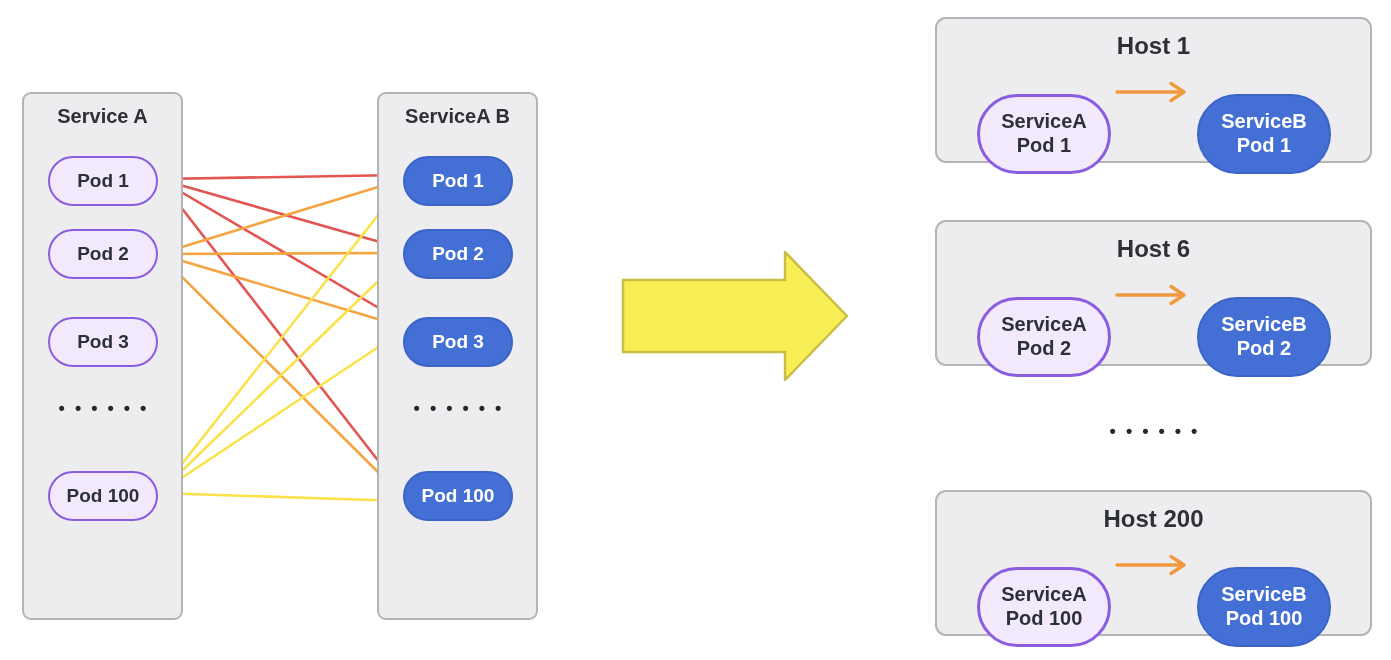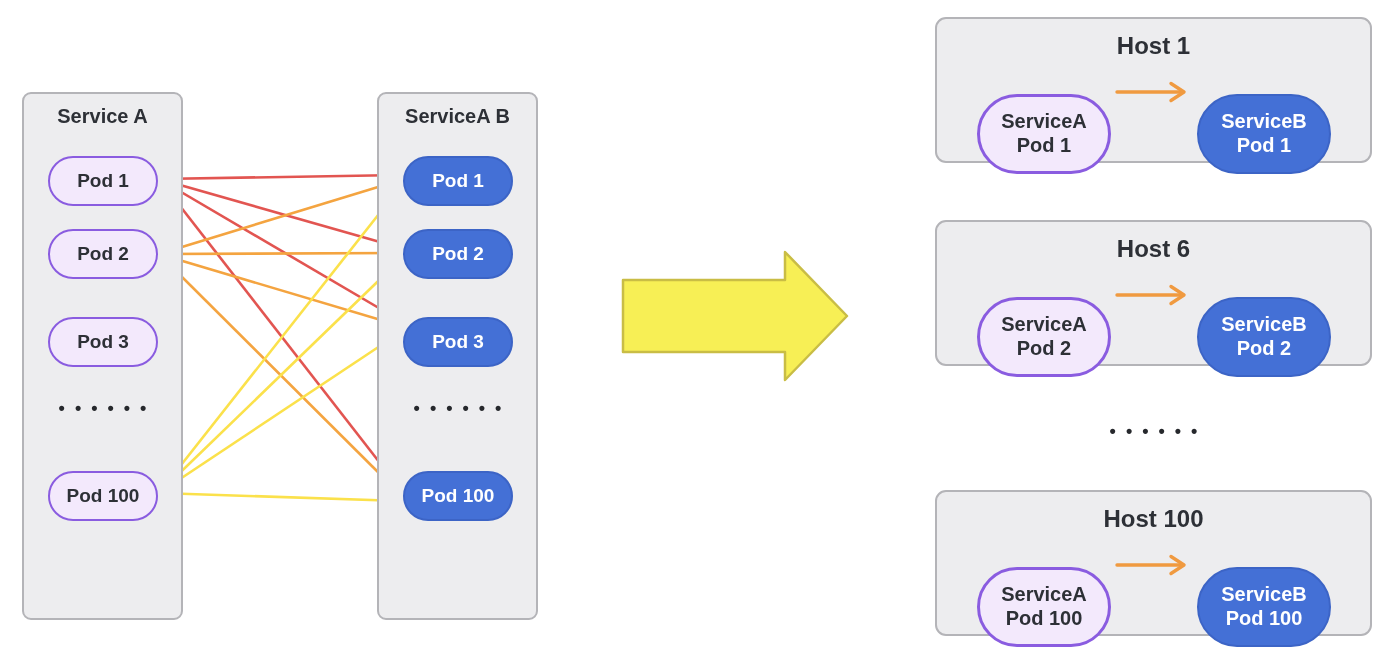--- a/index.html
+++ b/index.html
@@ -153,21 +153,21 @@
     </svg>
     <div class="pill pill-b">
       <span>ServiceB</span>
       <span>Pod 2</span>
     </div>
   </div>
 
   <div class="dots hosts-dots">••••••</div>
 
   <div class="host host-100">
-    <div class="host-title">Host 100</div>
+    <div class="host-title">Host 200</div>
     <div class="pill pill-a">
       <span>ServiceA</span>
       <span>Pod 100</span>
     </div>
     <svg class="host-arrow" viewBox="0 0 80 24">
       <line x1="3" y1="12" x2="66" y2="12"></line>
       <polyline points="57,3.5 70,12 57,20.5"></polyline>
     </svg>
     <div class="pill pill-b">
       <span>ServiceB</span>

